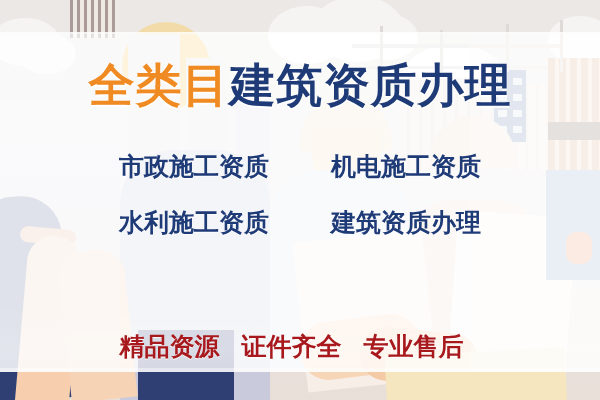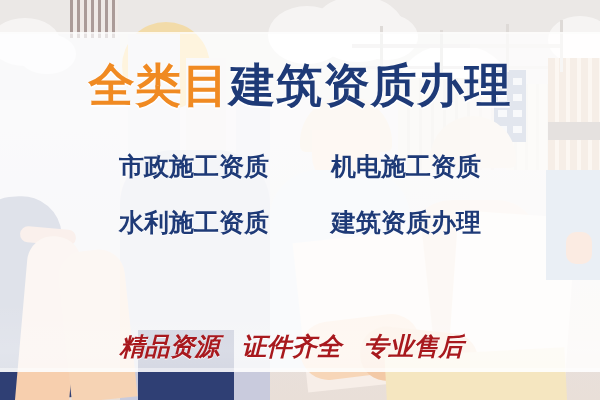--- a/index.html
+++ b/index.html
@@ -124,21 +124,20 @@
     font-size:25px;line-height:30px;font-weight:bold;color:#1E3A77;
     text-align:center;white-space:nowrap;
     text-shadow:0 1px 0 rgba(255,255,255,0.8);
   }
 
   .tagline{
     position:absolute;left:0;top:330px;width:583px;text-align:center;
     font-size:25px;line-height:34px;font-weight:bold;color:#A8191E;
     white-space:nowrap;
     text-shadow:0 1px 0 rgba(255,255,255,0.75);
-    font-style:italic;
   }
   .tagline span{display:inline-block;}
   .tagline .gap{width:22px;}
 </style>
 </head>
 <body>
 
 <div id="banner">
 
   <div class="bg">

